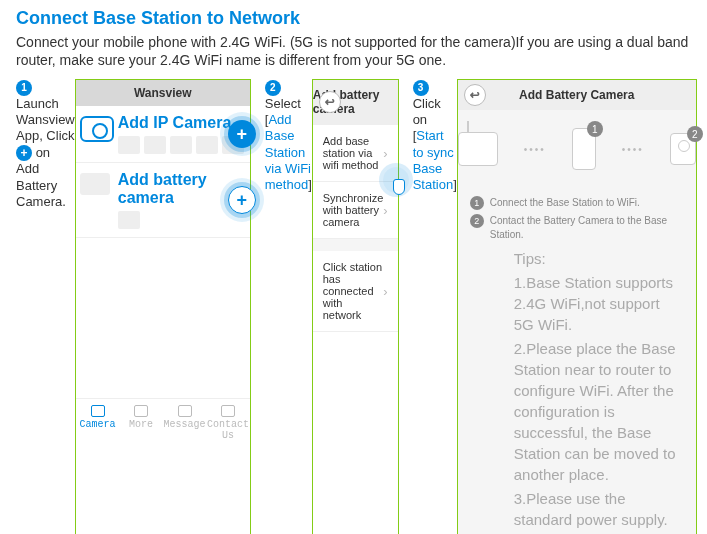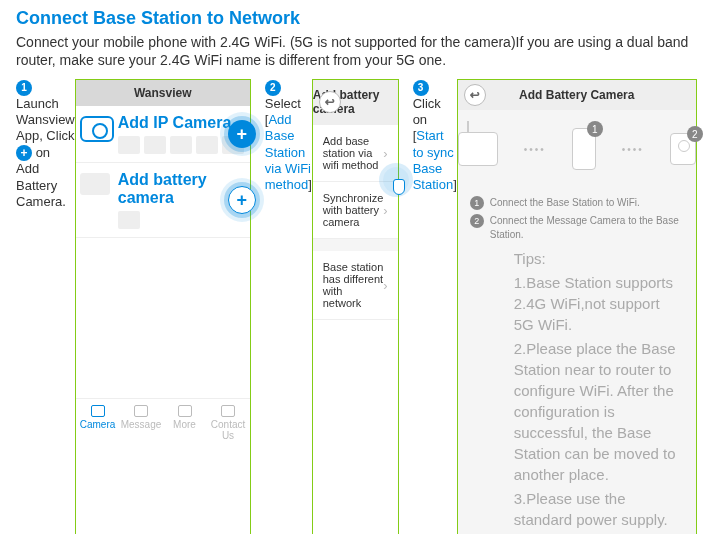--- a/index.html
+++ b/index.html
@@ -18,21 +18,21 @@
   .s1 .panel { border-bottom: 1px solid #eee; position: relative; padding: 8px 6px 8px 42px; }
   .s1 .panel .plabel { color: #0088dd; font-size: 16px; font-weight: bold; margin-bottom: 4px; }
   .s1 .thumbs { display: flex; gap: 4px; }
   .s1 .thumbs span { width: 22px; height: 18px; background: #eee; border-radius: 2px; display:inline-block; }
   .s1 .cam-icon { position: absolute; left: 4px; top: 10px; width: 34px; height: 26px; border-radius: 6px; border: 2px solid #0088dd; background: #fff; }
   .s1 .cam-icon::after { content:''; position:absolute; width:12px; height:12px; border:2px solid #0088dd; border-radius:50%; left:10px; top:5px; }
   .s1 .cam2 { position: absolute; left: 4px; top: 10px; width: 30px; height: 22px; background: #eee; border-radius: 3px; }
   .plus-circle { position: absolute; right: -6px; top: 50%; transform: translateY(-50%); width: 28px; height: 28px; border-radius: 50%; background: #0088dd; color: #fff; display: flex; align-items: center; justify-content: center; font-size: 18px; font-weight: bold; box-shadow: 0 0 0 4px rgba(0,136,221,0.25), 0 0 0 8px rgba(0,136,221,0.12); }
   .plus-circle.second { background:#fff; color:#0088dd; border:1px solid #0088dd; }
   .s1 .spacer { height: 160px; }
-  .s1 .tabbar { display:flex; border-top:1px solid #eee; font-size:10px; color:#bbb; }
+  .s1 .tabbar { display:flex; border-top:1px solid #eee; font-size:10px; color:#bbb;font-family:Liberation Mono, monospace; }
   .s1 .tabbar div { flex:1; text-align:center; padding:6px 0; }
   .s1 .tabbar div.active { color:#0088dd; }
   .s1 .tabbar .ticon { display:block; width:14px; height:12px; margin:0 auto 2px; border:1px solid currentColor; border-radius:2px; }
   
   .s2 .titlebar { display:flex; align-items:center; justify-content:center; position:relative; font-weight:bold; font-size:12px; padding:8px 0; border-bottom:1px solid #eee; background:#eee; }
   .back-btn { position:absolute; left:6px; top:50%; transform:translateY(-50%); width:22px; height:22px; border:1px solid #bbb; border-radius:50%; display:flex; align-items:center; justify-content:center; font-size:12px; color:#666; background:#fff;}
   .s2 .row { display:flex; align-items:center; justify-content:space-between; padding:10px 10px; font-size:11px; border-bottom:1px solid #eee; position:relative; }
   .s2 .row .chev { color:#bbb; font-size:13px; }
   .s2 .gap { height:12px; background:#f5f5f5; }
   .s2 .sspacer { height:220px; }
@@ -89,22 +89,22 @@
         <div class="cam2"></div>
         <div class="plabel">Add battery camera</div>
         <div class="thumbs">
             <span></span>
           </div>
         <div class="plus-circle second">+</div>
       </div>
       <div class="spacer"></div>
       <div class="tabbar">
         <div class="active"><span class="ticon"></span><span>Camera</span></div>
+        <div><span class="ticon"></span><span>More</span></div>
         <div><span class="ticon"></span><span>Message</span></div>
-        <div><span class="ticon"></span><span>More</span></div>
         <div><span class="ticon"></span><span>Contact Us</span></div>
       </div>
     </div>
   </div>
 
   <div class="col">
     <div class="step-head">
       <span class="step-badge">2</span><span> Select [</span><span class="lnk">Add Base Station via WiFi method</span><span>]</span>
     </div>
     <div class="phone s2">
@@ -116,21 +116,21 @@
         <span>Add base station via wifi method</span>
           <span class="chev">›</span>
         <div class="tap-cursor tap1"></div>
       </div>
       <div class="row">
         <span>Synchronize with battery camera</span>
           <span class="chev">›</span>
       </div>
       <div class="gap"></div>
       <div class="row">
-        <span>Base station has different with network</span>
+        <span>Click station has connected with network</span>
           <span class="chev">›</span>
       </div>
       <div class="sspacer"></div>
     </div>
   </div>
 
   <div class="col">
     <div class="step-head">
       <span class="step-badge">3</span><span> Click on [</span><span class="lnk">Start to sync Base Station</span><span>]</span>
     </div>
@@ -150,21 +150,21 @@
             <div class="nbadge">2</div>
           </div>
       </div>
       <div class="notes">
         <div class="line">
             <span class="nb">1</span>
             <span>Connect the Base Station to WiFi.</span>
           </div>
         <div class="line">
             <span class="nb">2</span>
-            <span>Connect the Message Camera to the Base Station.</span>
+            <span>Contact the Battery Camera to the Base Station.</span>
           </div>
         <div class="tips">
           <p>Tips:</p>
           <p>1.Base Station supports 2.4G WiFi,not support 5G WiFi.</p>
           <p>2.Please place the Base Station near to router to configure WiFi. After the configuration is successful, the Base Station can be moved to another place.</p>
           <p>3.Please use the standard power supply.</p>
         </div>
       </div>
       <div class="sync-btn">
         <span>Start to sync Base Station</span>

